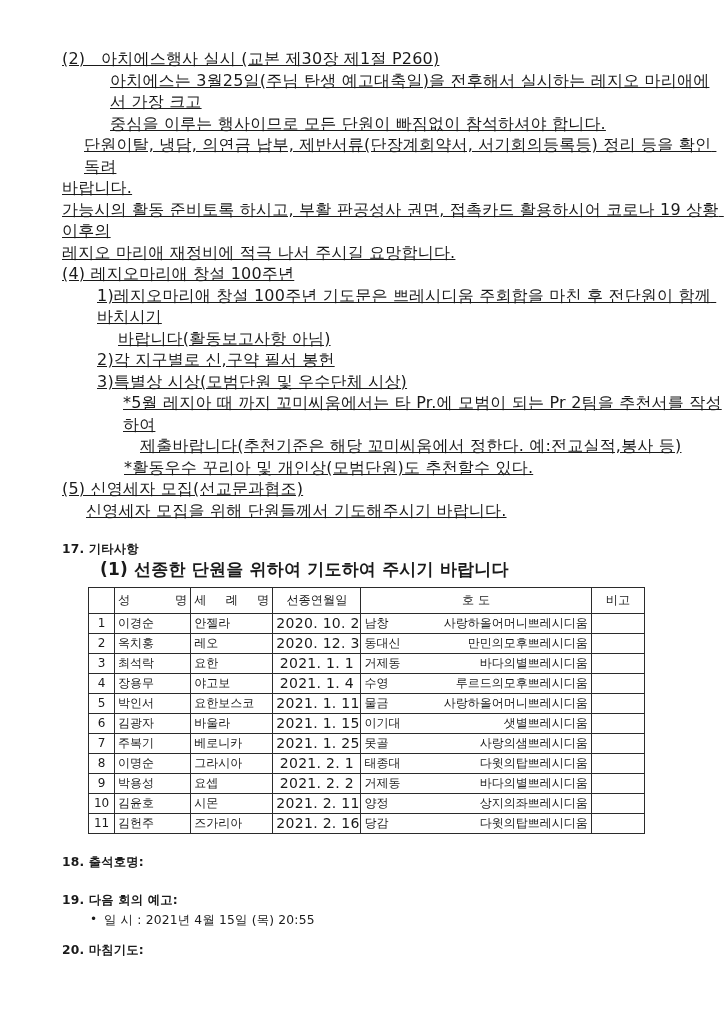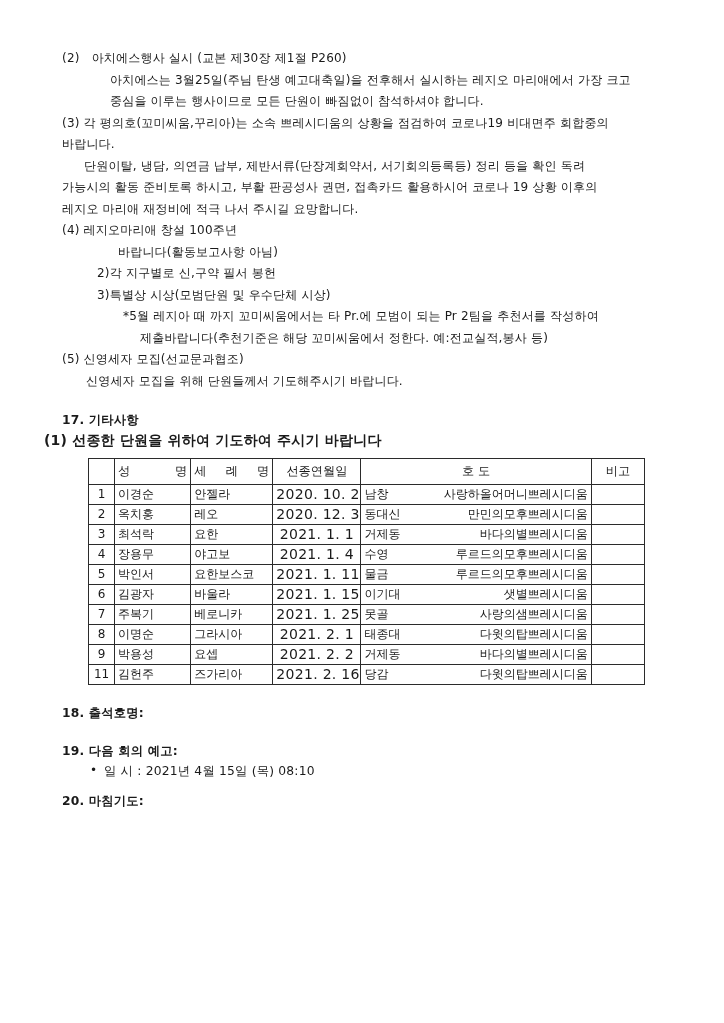--- a/index.html
+++ b/index.html
@@ -18,25 +18,26 @@
   .page {
     position: relative;
     width: 724px;
     height: 1023px;
     padding: 0;
     box-sizing: border-box;
   }
 
   
   .para {
-    font-size: 12px;
+    font-size: 16px;
     line-height: 21.5px;
     letter-spacing: 0.2px;
     white-space: pre-wrap;
     margin: 0;
+    text-decoration: underline;
   }
   .lvl-a { margin-left: 62px; }    
   .lvl-b { margin-left: 110px; }   
   .lvl-c { margin-left: 62px; }    
   .lvl-d { margin-left: 84px; }    
   .lvl-e { margin-left: 97px; }    
   .lvl-f { margin-left: 118px; }   
   .lvl-g { margin-left: 123px; }   
   .lvl-h { margin-left: 140px; }   
   .lvl-i { margin-left: 124px; }   
@@ -46,24 +47,24 @@
 
   
   .section-head {
     font-size: 12.3px;
     font-weight: bold;
     line-height: 20px;
     margin-left: 62px;
     letter-spacing: 0.2px;
   }
   .section-sub {
-    font-size: 14px;
+    font-size: 17px;
     font-weight: bold;
     line-height: 20px;
-    margin-left: 44px;
+    margin-left: 100px;
     letter-spacing: 0.2px;
   }
 
   
   .tbl-wrap {
     margin-left: 88px;
     margin-top: 8px;
     width: 458px;
   }
   table.deceased {
@@ -147,31 +148,32 @@
 <body>
 
 <div class="page">
 
   <div style="height:48px"></div>
 
   <div>
     <div class="para lvl-a">(2)   아치에스행사 실시 (교본 제30장 제1절 P260)</div>
     <div class="para lvl-b">아치에스는 3월25일(주님 탄생 예고대축일)을 전후해서 실시하는 레지오 마리애에서 가장 크고</div>
     <div class="para lvl-b">중심을 이루는 행사이므로 모든 단원이 빠짐없이 참석하셔야 합니다.</div>
-    <div class="para lvl-a">(3) 각 평의호(꼬미씨움,꾸리아)는 소속 쁘레시디움의 상황을 점검하여 코로나19 비대면주 회합중의</div>
+    <div class="para lvl-d">단원이탈, 냉담, 의연금 납부, 제반서류(단장계회약서, 서기회의등록등) 정리 등을 확인 독려</div>
     <div class="para lvl-c">바랍니다.</div>
-    <div class="para lvl-d">단원이탈, 냉담, 의연금 납부, 제반서류(단장계회약서, 서기회의등록등) 정리 등을 확인 독려</div>
     <div class="para lvl-c">가능시의 활동 준비토록 하시고, 부활 판공성사 권면, 접촉카드 활용하시어 코로나 19 상황 이후의</div>
     <div class="para lvl-c">레지오 마리애 재정비에 적극 나서 주시길 요망합니다.</div>
     <div class="para lvl-a">(4) 레지오마리애 창설 100주년</div>
+    <div class="para lvl-e">1)레지오마리애 창설 100주년 기도문은 쁘레시디움 주회합을 마친 후 전단원이 함께 바치시기</div>
     <div class="para lvl-f">바랍니다(활동보고사항 아님)</div>
     <div class="para lvl-e">2)각 지구별로 신,구약 필서 봉헌</div>
     <div class="para lvl-e">3)특별상 시상(모범단원 및 우수단체 시상)</div>
     <div class="para lvl-g">*5월 레지아 때 까지 꼬미씨움에서는 타 Pr.에 모범이 되는 Pr 2팀을 추천서를 작성하여</div>
     <div class="para lvl-h">제출바랍니다(추천기준은 해당 꼬미씨움에서 정한다. 예:전교실적,봉사 등)</div>
+    <div class="para lvl-i">*활동우수 꾸리아 및 개인상(모범단원)도 추천할수 있다.</div>
     <div class="para lvl-a">(5) 신영세자 모집(선교문과협조)</div>
     <div class="para lvl-j">신영세자 모집을 위해 단원들께서 기도해주시기 바랍니다.</div>
   </div>
 
   <div class="gap-lg"></div>
 
   <div class="section-head">17. 기타사항</div>
   <div class="section-sub">(1) 선종한 단원을 위하여 기도하여 주시기 바랍니다</div>
 
   <div class="tbl-wrap">
@@ -271,21 +273,21 @@
             <td>5</td>
             <td>
               <span class="spread">박인서</span>
             </td>
             <td>
               <span class="spread">요한보스코</span>
             </td>
             <td class="cell-date">2021.  1. 11</td>
             <td class="cell-prae">
               <span class="prae-inner">
-                <span class="prae-title">물금 루르드의모후</span>
+                <span class="prae-title">물금 사랑하올어머니</span>
                 <span class="prae-suffix">쁘레시디움</span>
               </span>
             </td>
             <td></td>
           </tr>
           <tr>
             <td>6</td>
             <td>
               <span class="spread">김광자</span>
             </td>
@@ -340,20 +342,37 @@
             <td>
               <span class="spread">박용성</span>
             </td>
             <td>
               <span class="spread">요셉</span>
             </td>
             <td class="cell-date">2021.  2.  2</td>
             <td class="cell-prae">
               <span class="prae-inner">
                 <span class="prae-title">거제동 바다의별</span>
+                <span class="prae-suffix">쁘레시디움</span>
+              </span>
+            </td>
+            <td></td>
+          </tr>
+          <tr>
+            <td>10</td>
+            <td>
+              <span class="spread">김윤호</span>
+            </td>
+            <td>
+              <span class="spread">시몬</span>
+            </td>
+            <td class="cell-date">2021.  2. 11</td>
+            <td class="cell-prae">
+              <span class="prae-inner">
+                <span class="prae-title">양정 상지의좌</span>
                 <span class="prae-suffix">쁘레시디움</span>
               </span>
             </td>
             <td></td>
           </tr>
           <tr>
             <td>11</td>
             <td>
               <span class="spread">김헌주</span>
             </td>
@@ -374,20 +393,20 @@
   </div>
 
   <div class="gap-lg"></div>
 
   <div class="section-head">18. 출석호명:</div>
 
   <div class="gap-lg"></div>
 
   <div class="section-head">19. 다음 회의 예고:</div>
   <ul class="bullets">
-    <li>일 시 : 2021년 4월 15일 (목) 08:10</li>
+    <li>일 시 : 2021년 4월 15일 (목) 20:55</li>
   </ul>
 
   <div class="gap-md"></div>
 
   <div class="section-head">20. 마침기도:</div>
 
 </div>
 
 </body></html>

